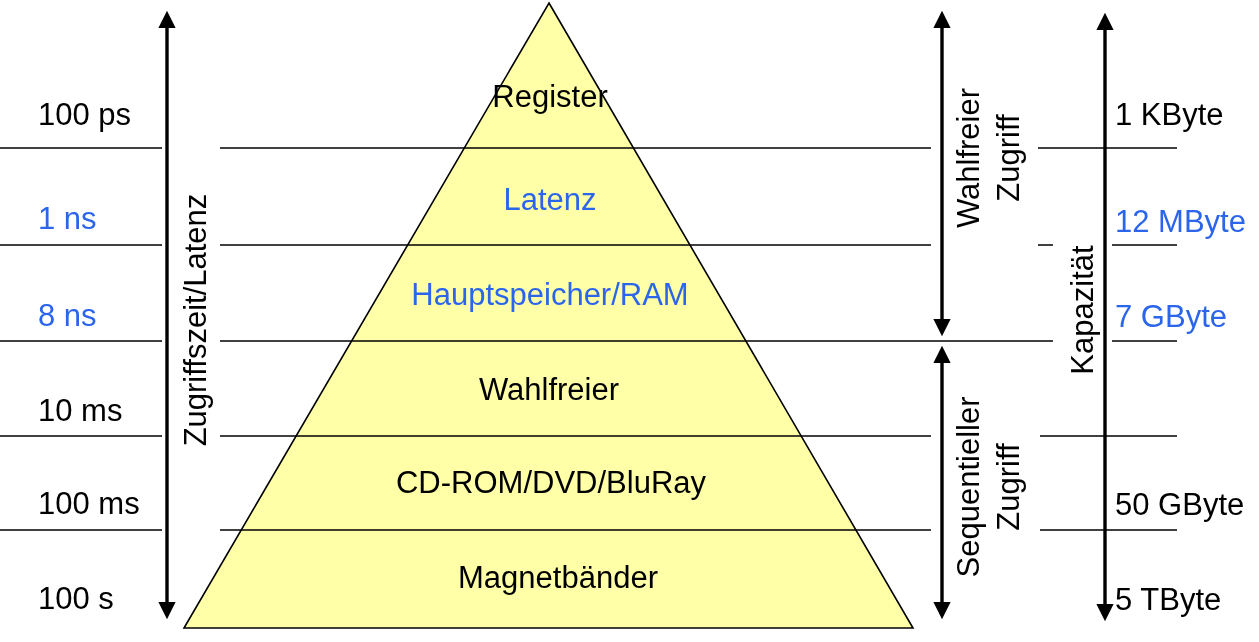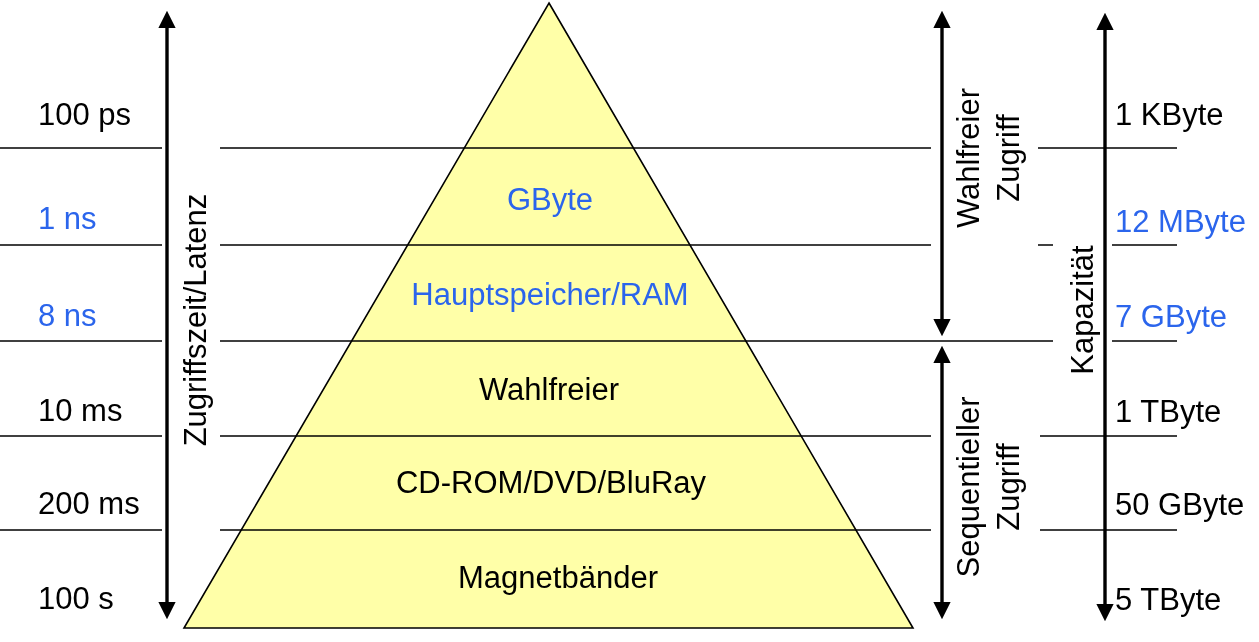--- a/index.html
+++ b/index.html
@@ -64,33 +64,33 @@
     <line class="arrow" x1="167" y1="16" x2="167" y2="614" marker-start="url(#ah)" marker-end="url(#ah)"></line>
     <line class="arrow" x1="942" y1="16" x2="942" y2="331" marker-start="url(#ah)" marker-end="url(#ah)"></line>
     <line class="arrow" x1="942" y1="351" x2="942" y2="614" marker-start="url(#ah)" marker-end="url(#ah)"></line>
     <line class="arrow" x1="1105" y1="18" x2="1105" y2="616" marker-start="url(#ah)" marker-end="url(#ah)"></line>
   </svg>
 
   <div class="lbl vmid" style="left:38px;top:95px">100 ps</div>
   <div class="lbl vmid blue" style="left:38px;top:199px">1 ns</div>
   <div class="lbl vmid blue" style="left:38px;top:296px">8 ns</div>
   <div class="lbl vmid" style="left:38px;top:391px">10 ms</div>
-  <div class="lbl vmid" style="left:38px;top:484px">200 ms</div>
+  <div class="lbl vmid" style="left:38px;top:484px">100 ms</div>
   <div class="lbl vmid" style="left:38px;top:579px">100 s</div>
 
-  <div class="lbl cmid blue" style="left:550px;top:200px">GByte</div>
+  <div class="lbl cmid" style="left:550px;top:97px">Register</div>
+  <div class="lbl cmid blue" style="left:550px;top:200px">Latenz</div>
   <div class="lbl cmid blue" style="left:550px;top:295px">Hauptspeicher/RAM</div>
   <div class="lbl cmid" style="left:549px;top:390px">Wahlfreier</div>
   <div class="lbl cmid" style="left:551px;top:483px">CD-ROM/DVD/BluRay</div>
   <div class="lbl cmid" style="left:558px;top:578px">Magnetbänder</div>
 
   <div class="lbl vmid" style="left:1115px;top:95px">1 KByte</div>
   <div class="lbl vmid blue" style="left:1115px;top:202px">12 MByte</div>
   <div class="lbl vmid blue" style="left:1115px;top:297px">7 GByte</div>
-  <div class="lbl vmid" style="left:1115px;top:392px">1 TByte</div>
   <div class="lbl vmid" style="left:1115px;top:485px">50 GByte</div>
   <div class="lbl vmid" style="left:1115px;top:580px">5 TByte</div>
 
   <div class="lbl rot" style="left:196px;top:320px">Zugriffszeit/Latenz</div>
 
   <div class="lbl rot" style="left:989px;top:158px">
     <div>Wahlfreier</div>
     <div>Zugriff</div>
   </div>
 

